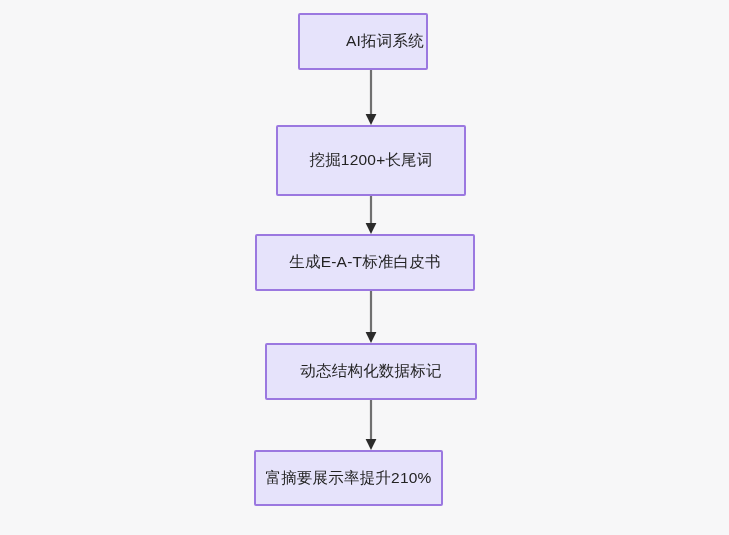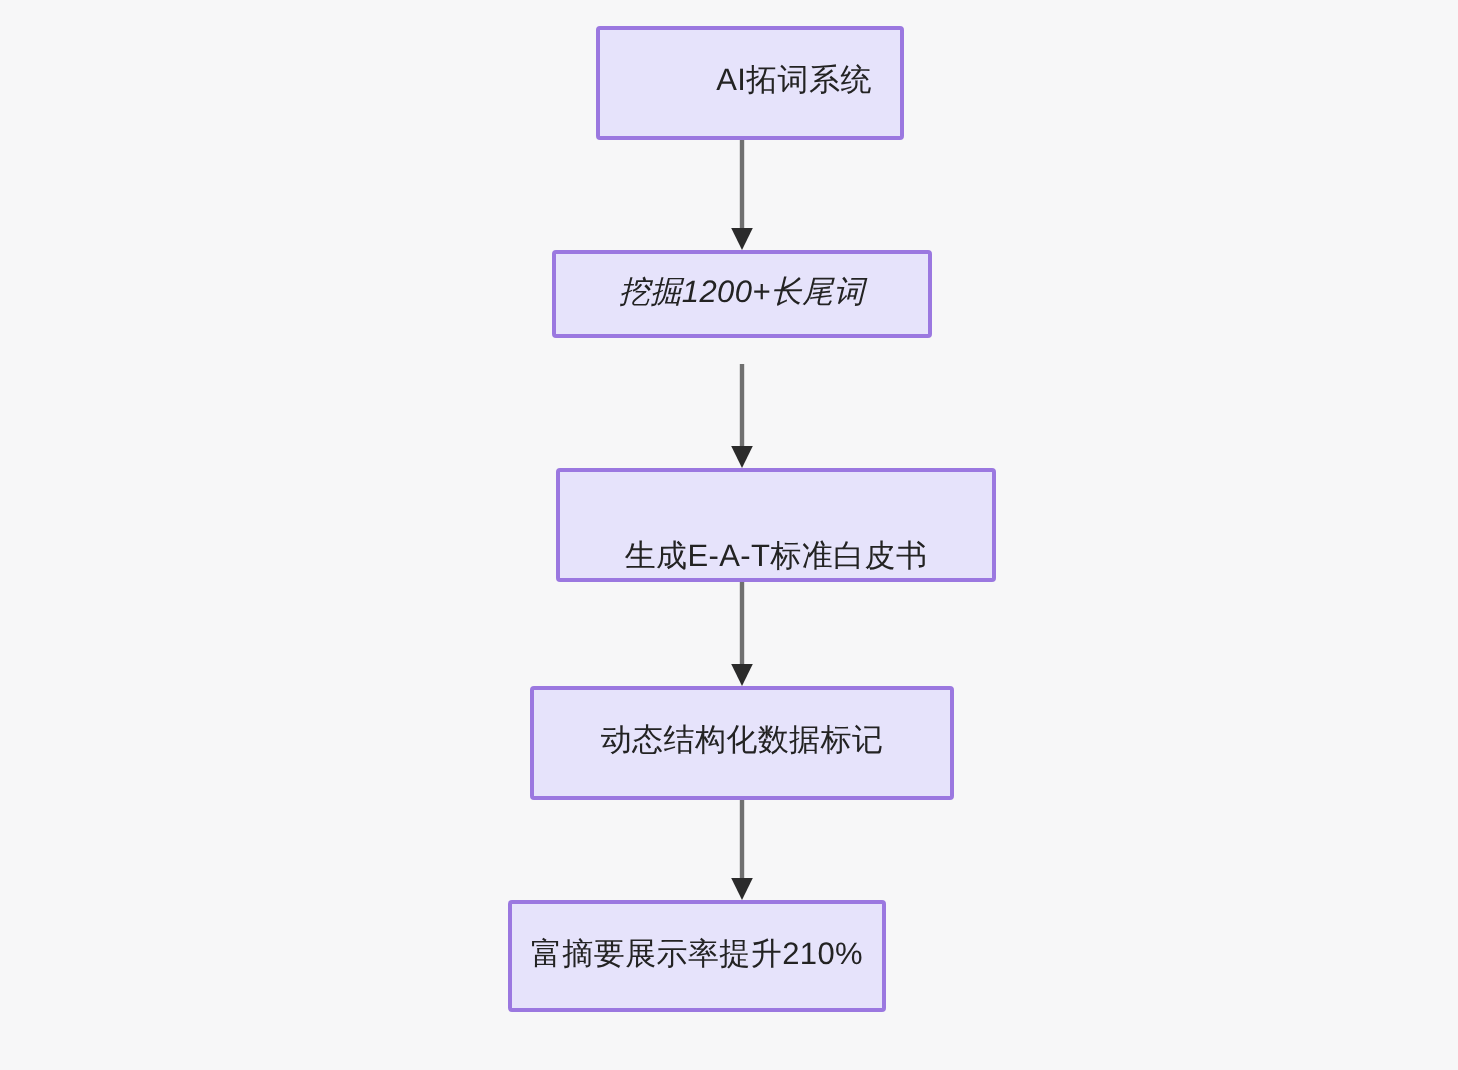--- a/index.html
+++ b/index.html
@@ -71,29 +71,29 @@
     </svg>
   </div>
 
   <div class="edge" style="left:361px; top:400px;">
     <svg width="20" height="50" viewBox="0 0 20 50">
       <line x1="10" y1="0" x2="10" y2="42" stroke="#707070" stroke-width="2.2"></line>
       <polygon points="10,50 4.6,39 15.4,39" fill="#2b2b2b"></polygon>
     </svg>
   </div>
 
-  <div class="node" style="left:298px; top:13px; width:154px; height:57px;padding-left:44px;">
+  <div class="node" style="left:298px; top:13px; width:130px; height:57px;padding-left:44px;">
     <span class="node-label">AI拓词系统</span>
   </div>
 
-  <div class="node" style="left:276px; top:125px; width:190px; height:44px;font-style:italic;">
+  <div class="node" style="left:276px; top:125px; width:190px; height:71px;">
     <span class="node-label">挖掘1200+长尾词</span>
   </div>
 
-  <div class="node" style="left:278px; top:234px; width:220px; height:57px;align-items:flex-end;">
+  <div class="node" style="left:255px; top:234px; width:220px; height:57px;">
     <span class="node-label">生成E-A-T标准白皮书</span>
   </div>
 
   <div class="node" style="left:265px; top:343px; width:212px; height:57px;">
     <span class="node-label">动态结构化数据标记</span>
   </div>
 
   <div class="node" style="left:254px; top:450px; width:189px; height:56px;">
     <span class="node-label">富摘要展示率提升210%</span>
   </div>

